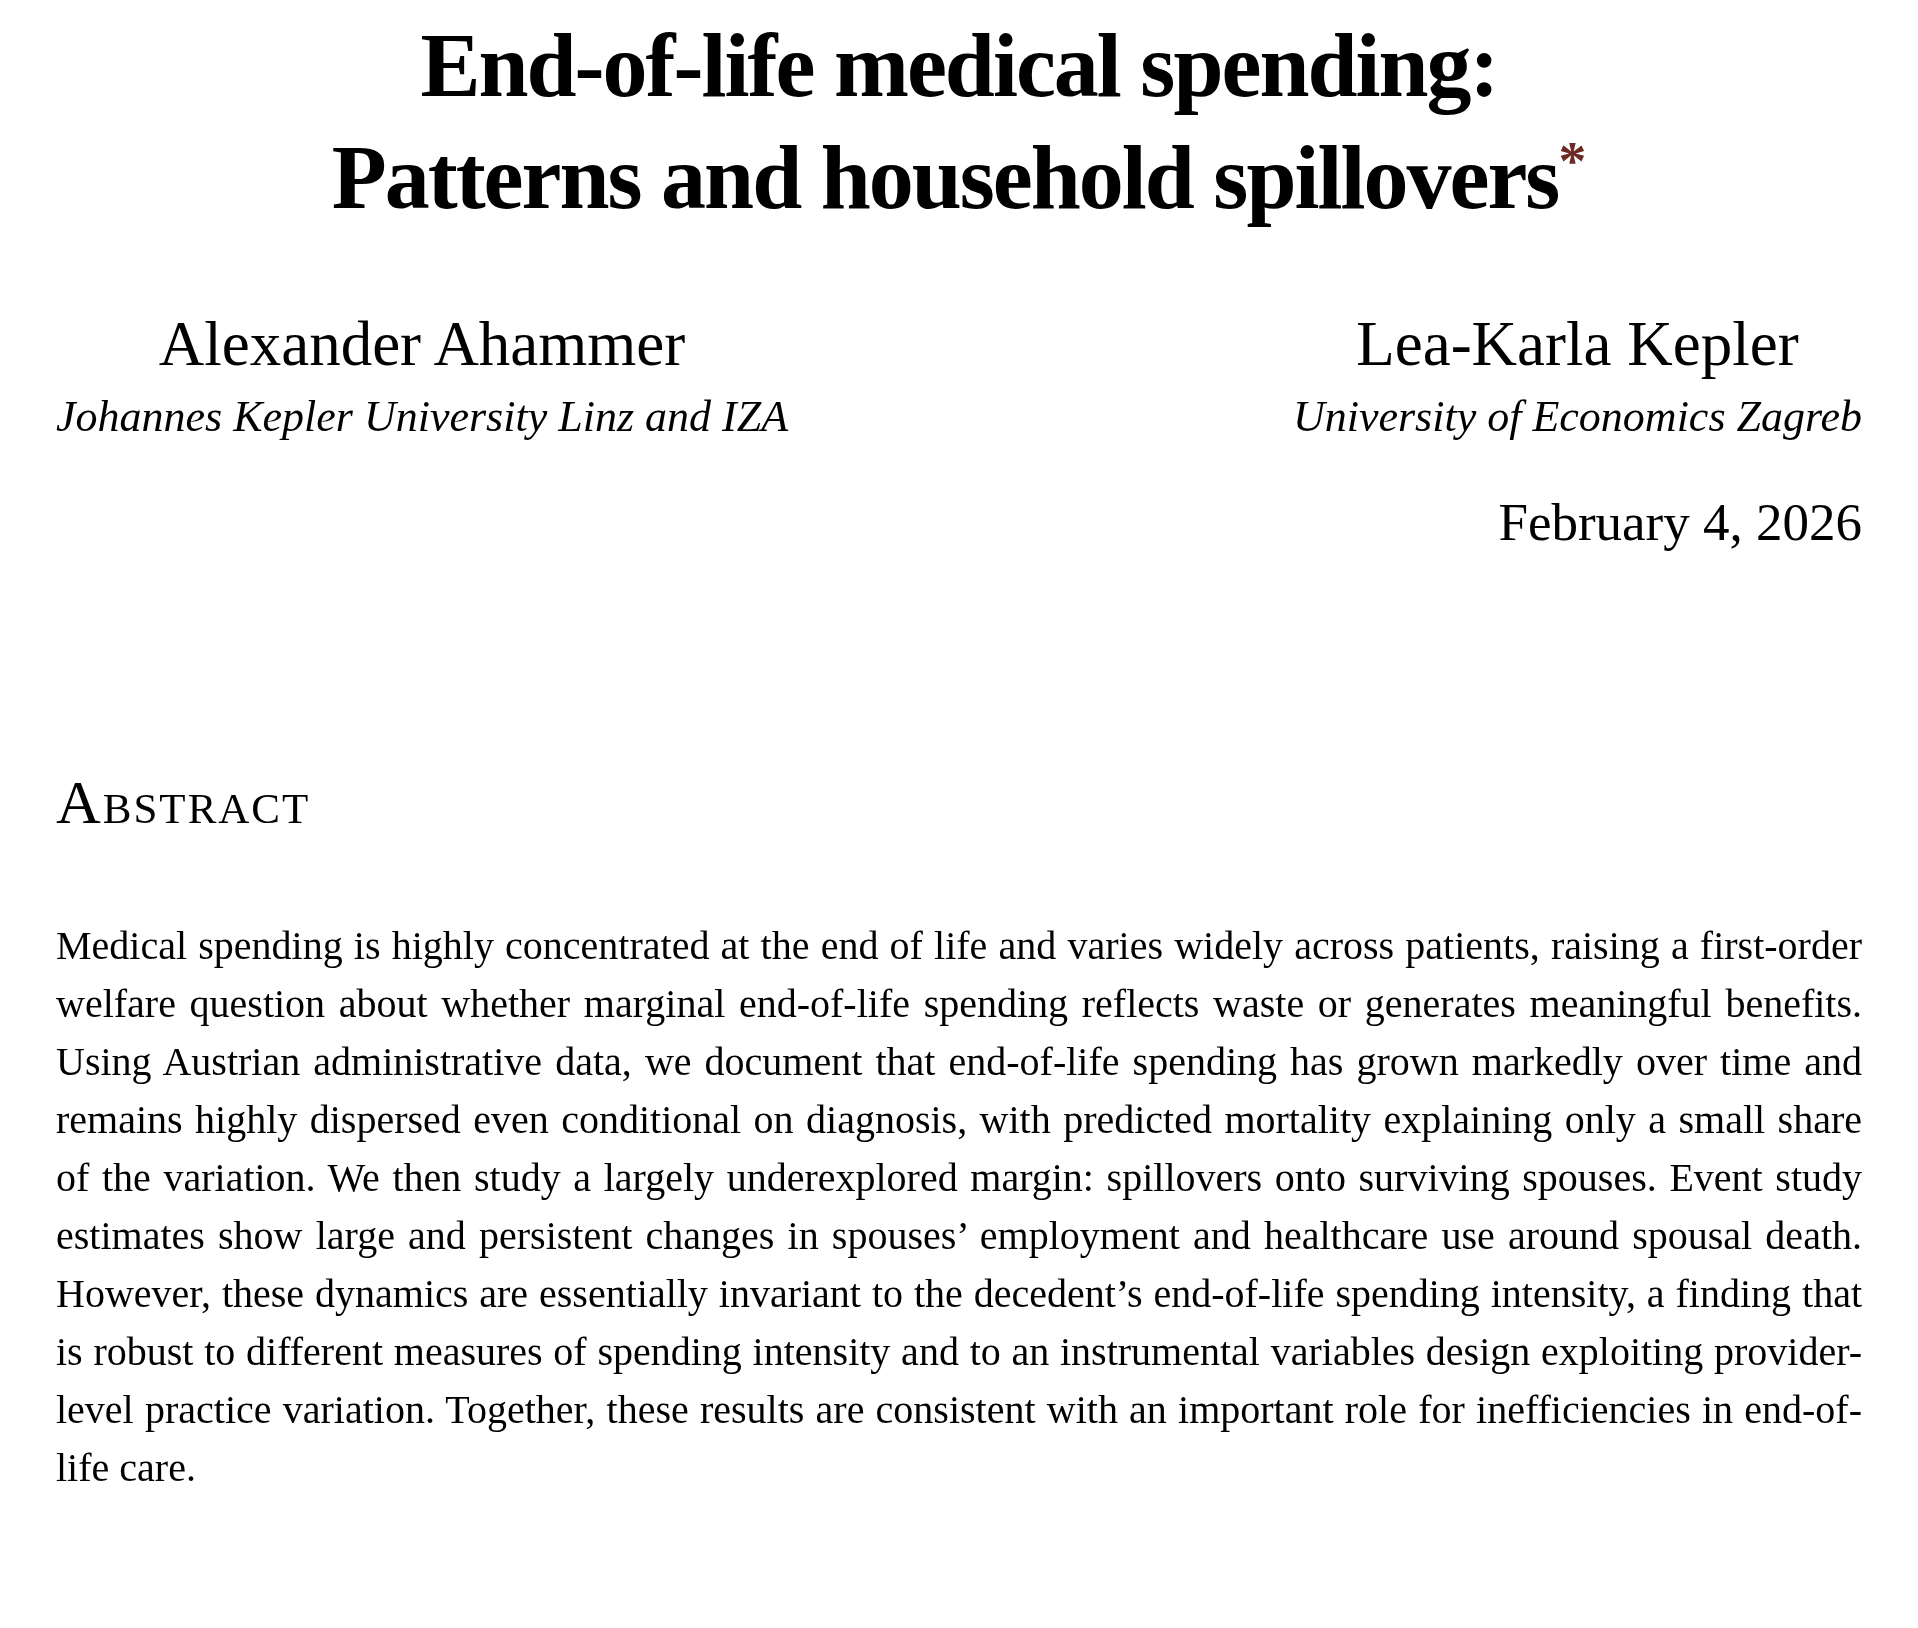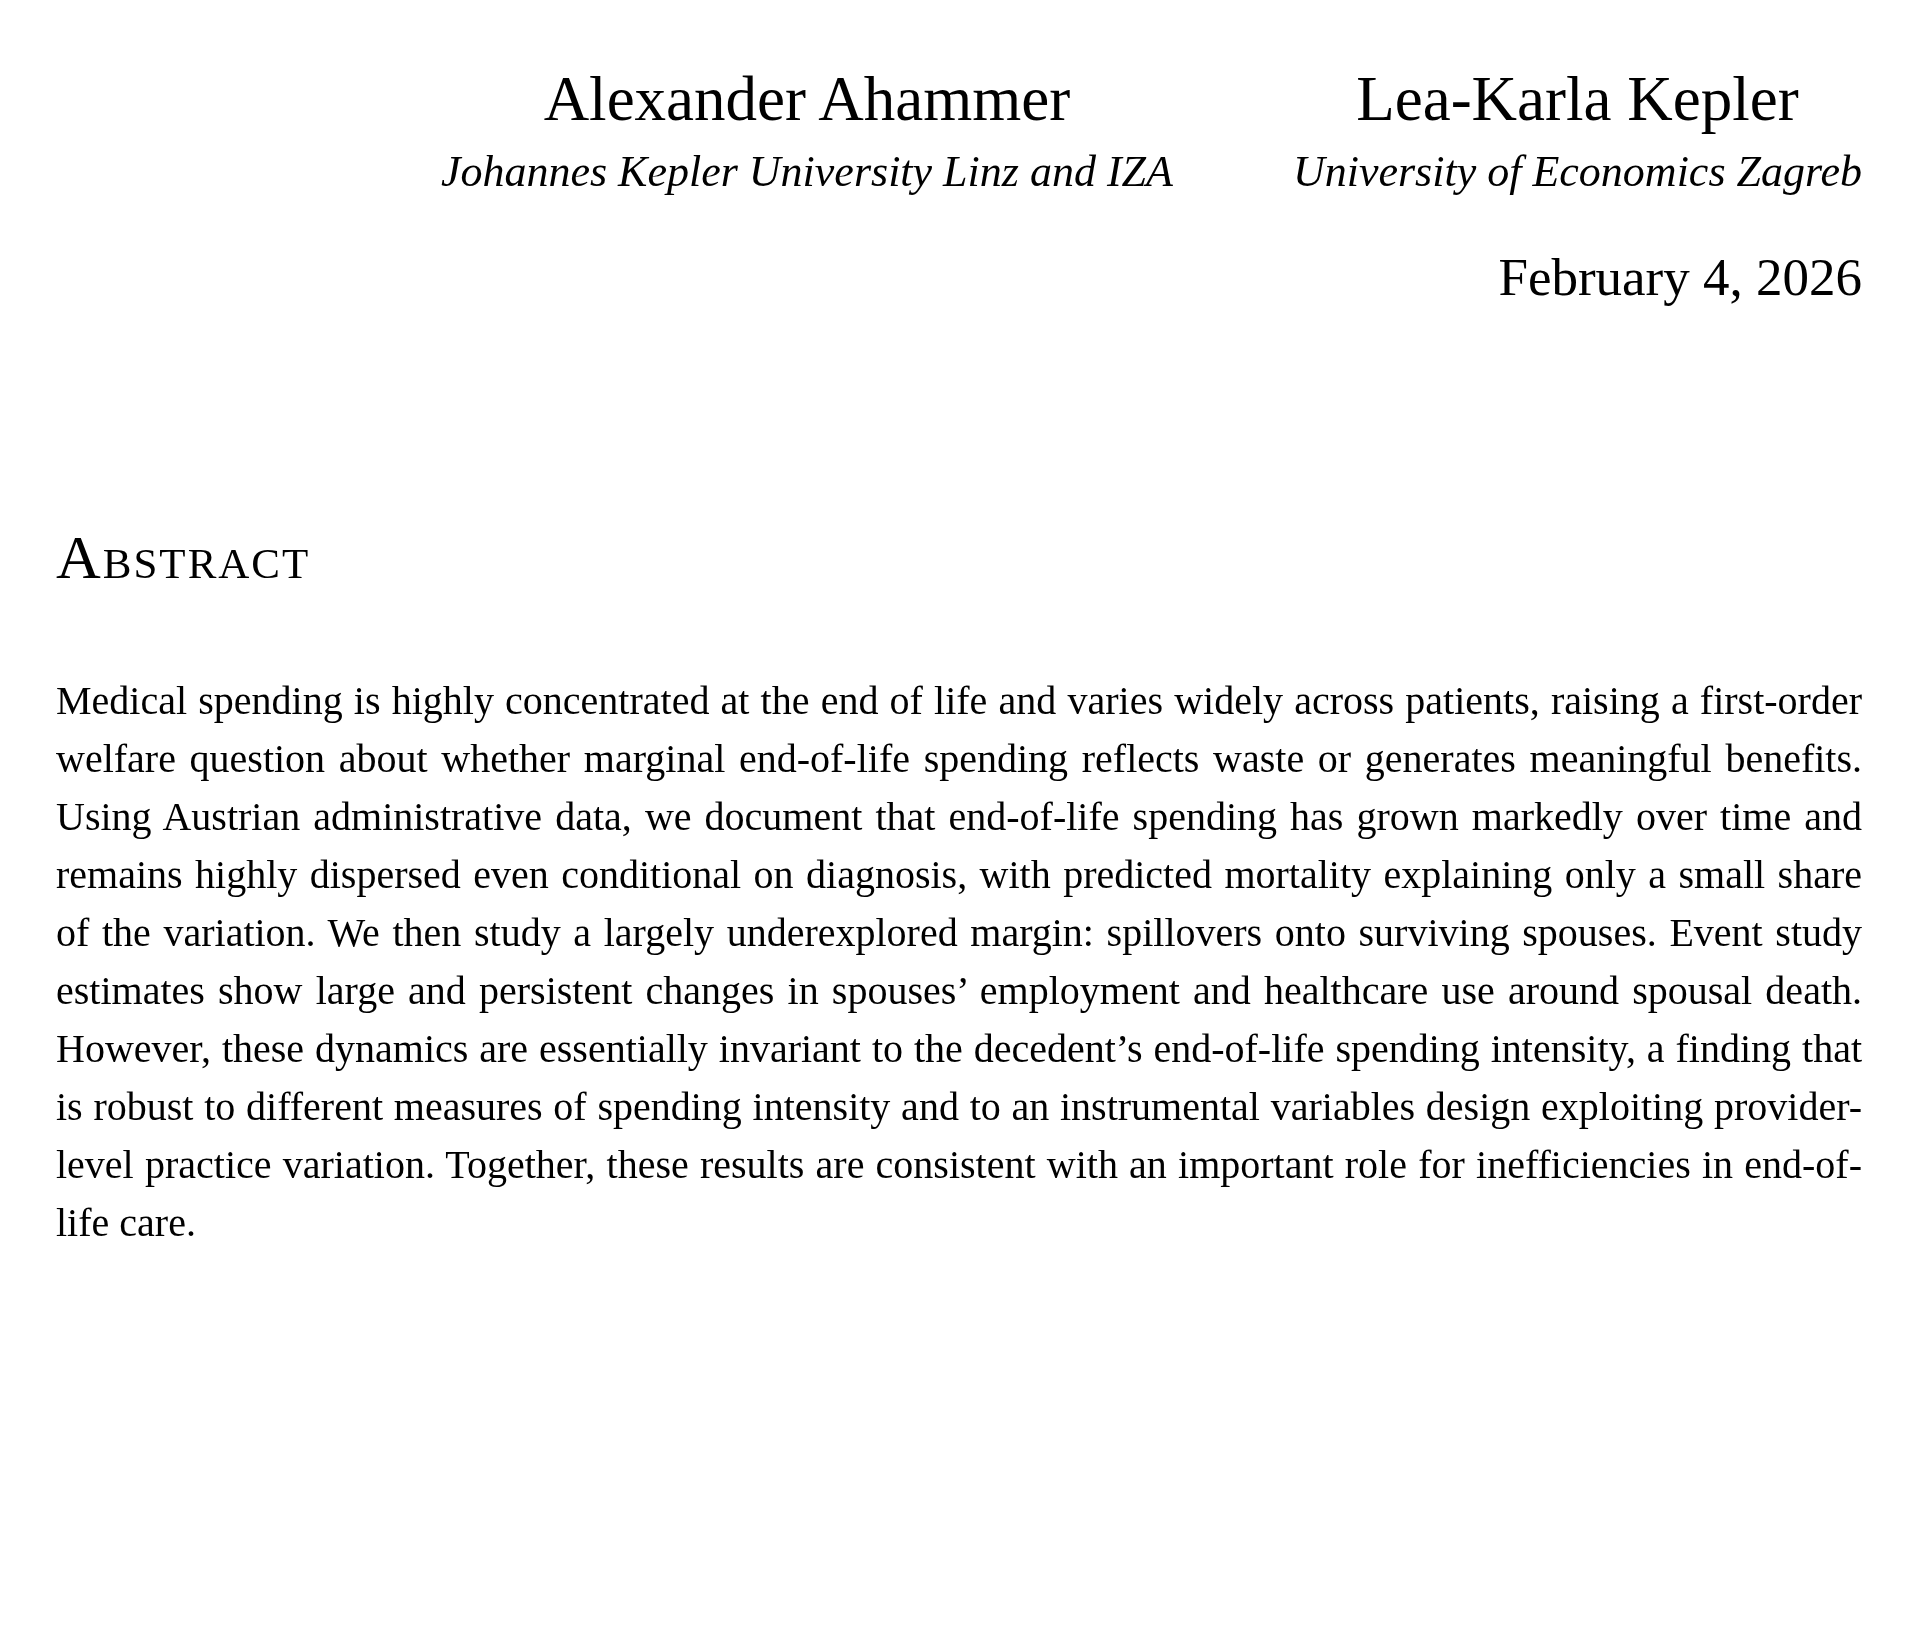--- a/index.html
+++ b/index.html
@@ -28,21 +28,21 @@
   }
   .footnote-marker {
     color: #6b2a24;
     font-size: 0.62em;
     position: relative;
     top: -0.52em;
     letter-spacing: 0;
   }
   .authors-row {
     display: flex;
-    justify-content: flex-end;
+    justify-content: space-between;
     gap: 120px;
     margin-top: 64px;
   }
   .author {
     text-align: center;
   }
   .author-name {
     font-size: 63px;
     line-height: 70px;
   }
@@ -72,20 +72,24 @@
     line-height: 58px;
     text-align: justify;
     text-justify: inter-word;
   }
 </style>
 </head>
 <body>
 
 <div class="page">
 
+  <h1 class="title">
+    <span>End-of-life medical spending:</span><br>
+    <span>Patterns and household spillovers</span><span class="footnote-marker" style="color: rgb(107, 42, 36);">*</span>
+  </h1>
 
   <div class="authors-row">
     <div class="author">
       <div class="author-name">Alexander Ahammer</div>
       <div class="author-affiliation">
         <div>Johannes Kepler University Linz and IZA</div>
         <div></div>
       </div>
     </div>
     <div class="author">

